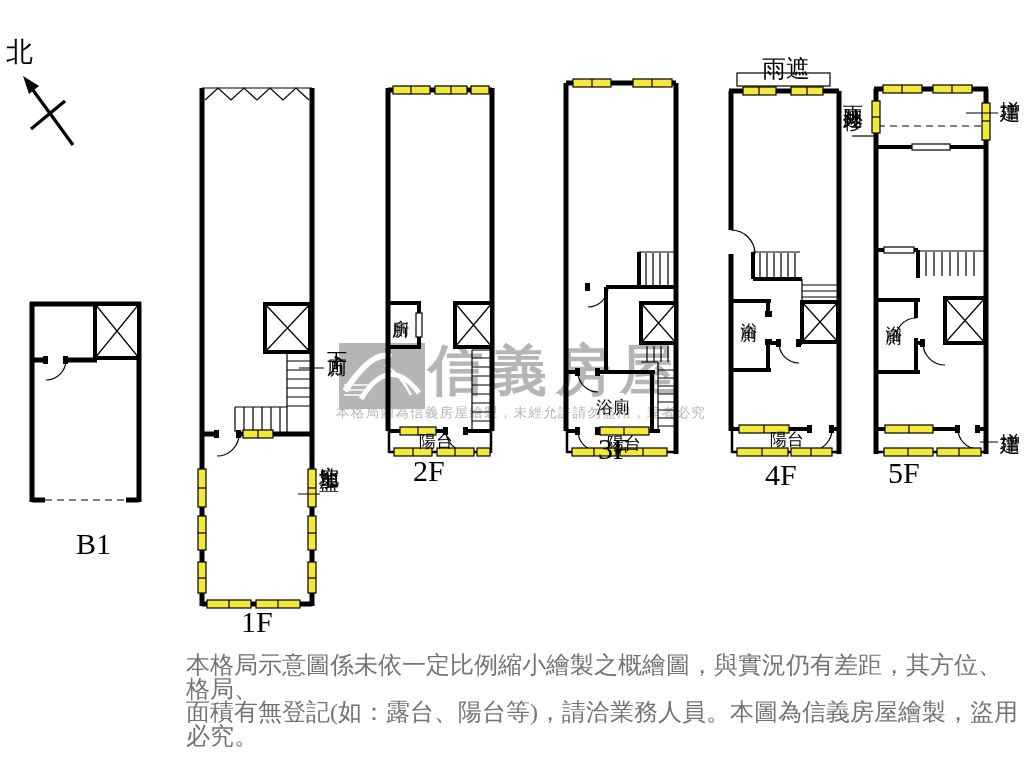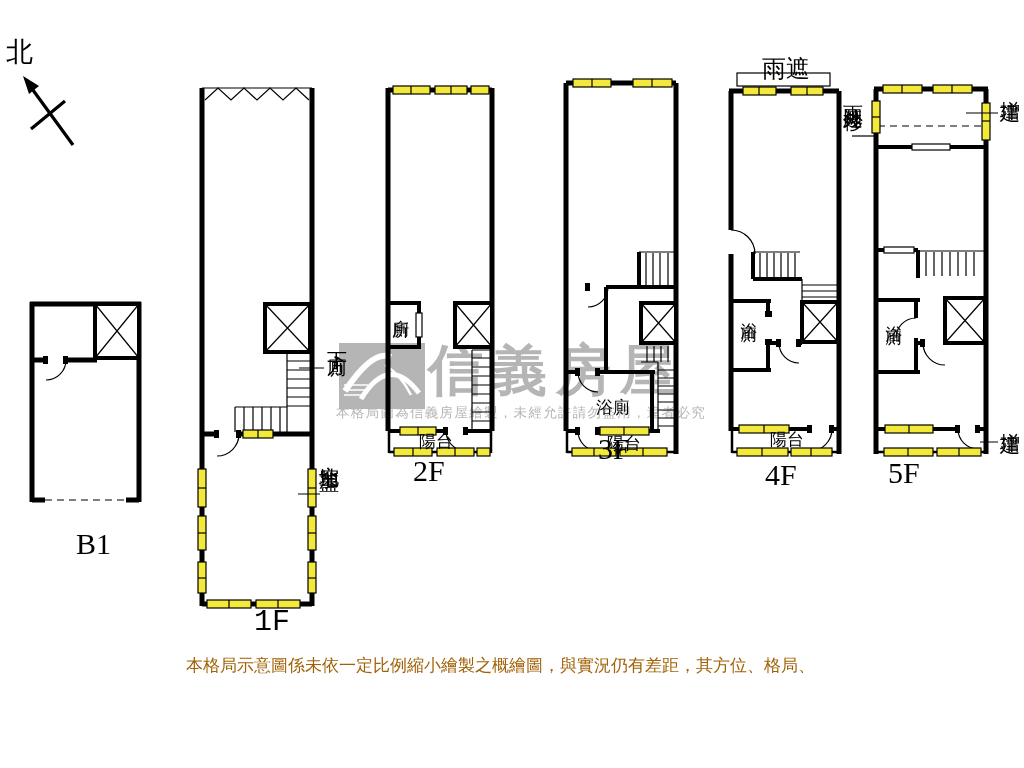--- a/index.html
+++ b/index.html
@@ -14,22 +14,22 @@
   .room-label{font-size:17px;}
   .note-label{font-size:20px;}
   .rain-label{font-size:24px;font-family:Liberation Mono, monospace;}
   .north-label{font-size:27px;}
   .vert{writing-mode:vertical-rl;text-orientation:upright;letter-spacing:2px;}
   .wm-brand{position:absolute;left:428px;top:334px;font-size:55px;font-weight:bold;
             letter-spacing:9px;color:var(--watermark,#b5b5b5);}
   .wm-notice{position:absolute;left:336px;top:404px;font-size:13.5px;letter-spacing:1.3px;
              color:var(--watermark,#b5b5b5);}
   .wm-logo{position:absolute;left:339px;top:343px;}
-  .disclaimer{position:absolute;left:186px;top:654px;z-index:3;font-size:17px;
-              line-height:23.5px;color:#a16207;}
+  .disclaimer{position:absolute;left:186px;top:654px;z-index:3;font-size:24px;
+              line-height:23.5px;color:#737373;}
   
   .w5{stroke:#000;stroke-width:5;fill:none;}
   .w4{stroke:#000;stroke-width:4;fill:none;}
   .w3{stroke:#000;stroke-width:2.5;fill:none;}
   .thin{stroke:#000;stroke-width:1.2;fill:none;}
   .arrow{stroke:#000;stroke-width:3.2;fill:none;}
   .dash{stroke:#000;stroke-width:1.2;fill:none;stroke-dasharray:7 5;}
   .arc{stroke:#000;stroke-width:1.2;fill:none;}
   .win{fill:var(--window_fill,#f2e93a);stroke:#000;stroke-width:1.2;}
   .leaf{fill:#fff;stroke:#000;stroke-width:1.2;}
@@ -275,21 +275,21 @@
           <path class="thin" d="M959,448 V456"></path>
       </g>
       <path class="thin" d="M966,113 H998 M980,442 H998"></path>
     </g>
   </svg>
 
   <div class="layer labels">
     <div class="lbl north-label" style="left:6px;top:38px;">北</div>
 
     <div class="lbl floor-label" style="left:76px;top:500px;margin-top:28px;">B1</div>
-    <div class="lbl floor-label" style="left:254px;top:606px;font-family:Liberation Mono, monospace;">1F</div>
+    <div class="lbl floor-label" style="left:241px;top:606px;">1F</div>
     <div class="lbl floor-label" style="left:413px;top:455px;">2F</div>
     <div class="lbl floor-label" style="left:598px;top:433px;">3F</div>
     <div class="lbl floor-label" style="left:765px;top:459px;">4F</div>
     <div class="lbl floor-label" style="left:888px;top:457px;">5F</div>
 
     <div class="lbl note-label vert" style="left:326px;top:336px;">下方廁</div>
     <div class="lbl note-label vert" style="left:318px;top:450px;">空地加蓋</div>
 
     <div class="lbl room-label vert" style="left:391px;top:306px;">廁所</div>
     <div class="lbl room-label" style="left:419px;top:433px;">陽台</div>
@@ -302,15 +302,16 @@
     <div class="lbl room-label vert" style="left:739px;top:309px;">浴廁</div>
     <div class="lbl room-label" style="left:770px;top:431px;">陽台</div>
 
     <div class="lbl room-label vert" style="left:884px;top:312px;">浴廁</div>
     <div class="lbl note-label vert" style="left:999px;top:85px;">增建</div>
     <div class="lbl note-label vert" style="left:999px;top:417px;">增建</div>
   </div>
 
   <div class="disclaimer">
     <div>本格局示意圖係未依一定比例縮小繪製之概繪圖，與實況仍有差距，其方位、格局、</div>
+    <div>面積有無登記(如：露台、陽台等)，請洽業務人員。本圖為信義房屋繪製，盜用必究。</div>
   </div>
 
 </div>
 
 </body></html>

